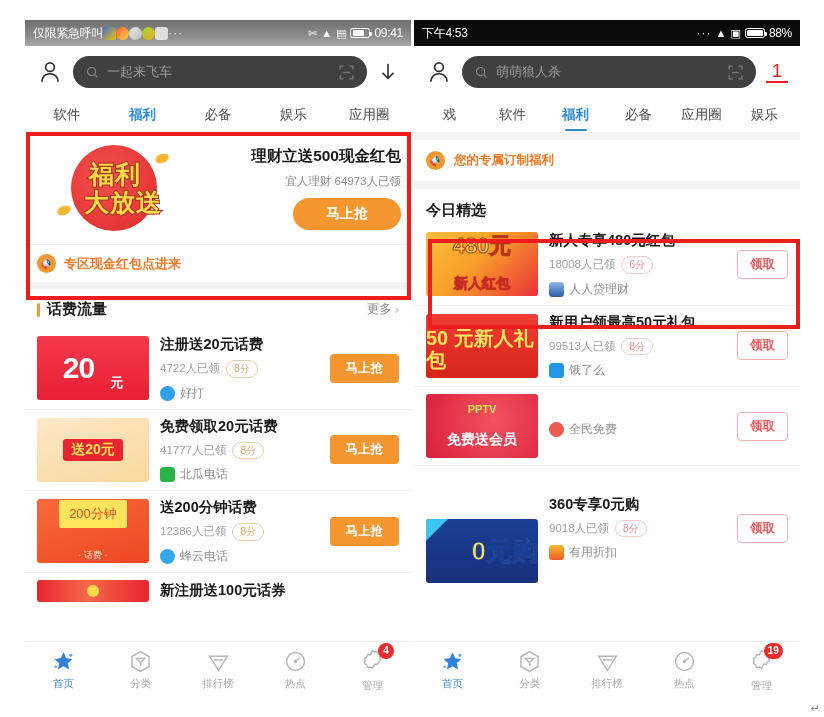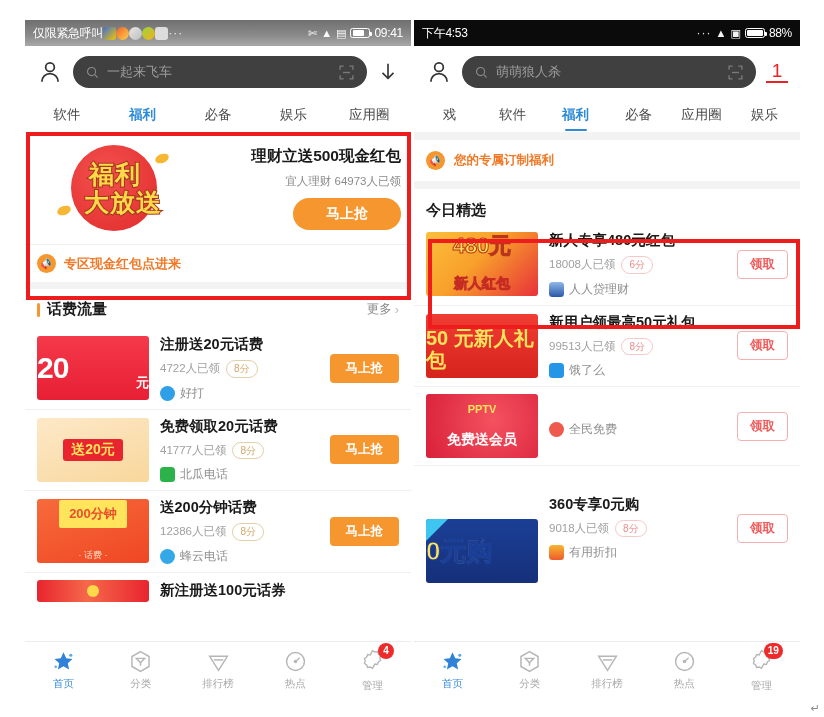--- a/index.html
+++ b/index.html
@@ -148,41 +148,41 @@
   .btn-grab {
     background: #f6962f; color: #fff; font-size: 12.5px; font-weight: bold;
     border: none; border-radius: 4px; padding: 6px 16px;
   }
   .btn-claim {
     background: #fff; color: #ef5a5a; font-size: 12.5px; font-weight: bold;
     border: 1px solid #f3b0b0; border-radius: 4px; padding: 5px 12px;
   }
 
   
-  .th-20 { background: linear-gradient(180deg,#f4394a,#e81f34); display: flex; align-items: center; justify-content: space-between; }
+  .th-20 { background: linear-gradient(180deg,#f4394a,#e81f34); display: flex; align-items: center; justify-content: center; }
   .th-20 .big { font-size: 30px; font-weight: bold; color: #fff; letter-spacing: -1px; }
   .th-20 .sm { font-size: 13px; font-weight: bold; color: #fff; align-self: flex-end; margin-bottom: 8px; }
   .th-send20 { background: linear-gradient(160deg,#fde8c8,#f8d79b); display:flex; align-items:center; justify-content:center; }
   .th-send20 .tag { background:#e8242f; color:#ffe45c; font-size:14px; font-weight:bold; padding:2px 8px; border-radius:3px; }
   .th-200 { background: linear-gradient(160deg,#f76a3b,#ef4723); display:flex; align-items:center; justify-content:center; flex-direction:column; }
-  .th-200 .band { background:#ffe45c; color:#e8502a; font-size:13px; font-weight:bold; padding:5px 10px; border-radius:2px; }
+  .th-200 .band { background:#ffe45c; color:#e8502a; font-size:13px; font-weight:normal; padding:5px 10px; border-radius:2px; }
   .th-200 .sub { color:#ffe0c8; font-size:9px; margin-top:5px; }
   .th-100 { background: linear-gradient(90deg,#e8242f,#f5694a 45%,#e8242f); display:flex; align-items:center; justify-content:center; }
   .th-100 .dot { width:12px; height:12px; border-radius:50%; background:#ffd94a; }
   .th-480 { background: linear-gradient(135deg,#fbbf3c 0%, #f8a02a 45%, #e8313a 100%); display:flex;align-items:center;justify-content:center;flex-direction:column; }
   .th-480 .n { font-size:22px; font-weight:bold; color:#ffe45c; line-height:1; -webkit-text-stroke:1px #b8341c; }
   .th-480 .t { font-size:14px; font-weight:bold; color:#fff; -webkit-text-stroke:1px #c62b22; margin-top:2px; }
   .th-50 { background: linear-gradient(180deg,#ef3d34,#d6241c); display:flex;align-items:center;justify-content:center;flex-direction:column; }
   .th-50 .l1 { font-size:8px; color:#ffd9a8; }
   .th-50 .l2 { font-size:20px; font-weight:bold; color:#ffe45c; line-height:1.1; }
   .th-50 .bar { width:86%; height:7px; background:#f9c74f; border-radius:2px; margin-top:4px; }
   .th-pptv { background: radial-gradient(circle at 60% 40%, #f4525f, #d81f3a); display:flex;align-items:center;justify-content:center;flex-direction:column; }
   .th-pptv .l1 { font-size:11px; font-weight:bold; color:#ffe45c; }
   .th-pptv .l2 { font-size:14px; font-weight:bold; color:#fff; }
-  .th-0 { background: linear-gradient(180deg,#1b3f96,#16307a); display:flex;align-items:center;justify-content:flex-start; position:relative;margin-top:46px; }
+  .th-0 { background: linear-gradient(180deg,#1b3f96,#16307a); display:flex;align-items:center;justify-content:flex-end; position:relative;margin-top:46px; }
   .th-0 .big { font-size:26px; font-weight:bold; color:#ffe45c; -webkit-text-stroke:1px #1b3f96; }
   .th-0 .corner { position:absolute; top:0; left:0; border-top:22px solid #3fc6f0; border-right:22px solid transparent; }
 
   
   .custom-banner { background:#fff; display:flex; align-items:center; gap:9px; padding:11px 12px; }
   .custom-banner .txt { font-size:12.5px; color:#f07a28; font-weight:bold; }
 
   
   .bottom-nav {
     position: absolute; bottom: 0; left: 0; right: 0; height: 56px;

